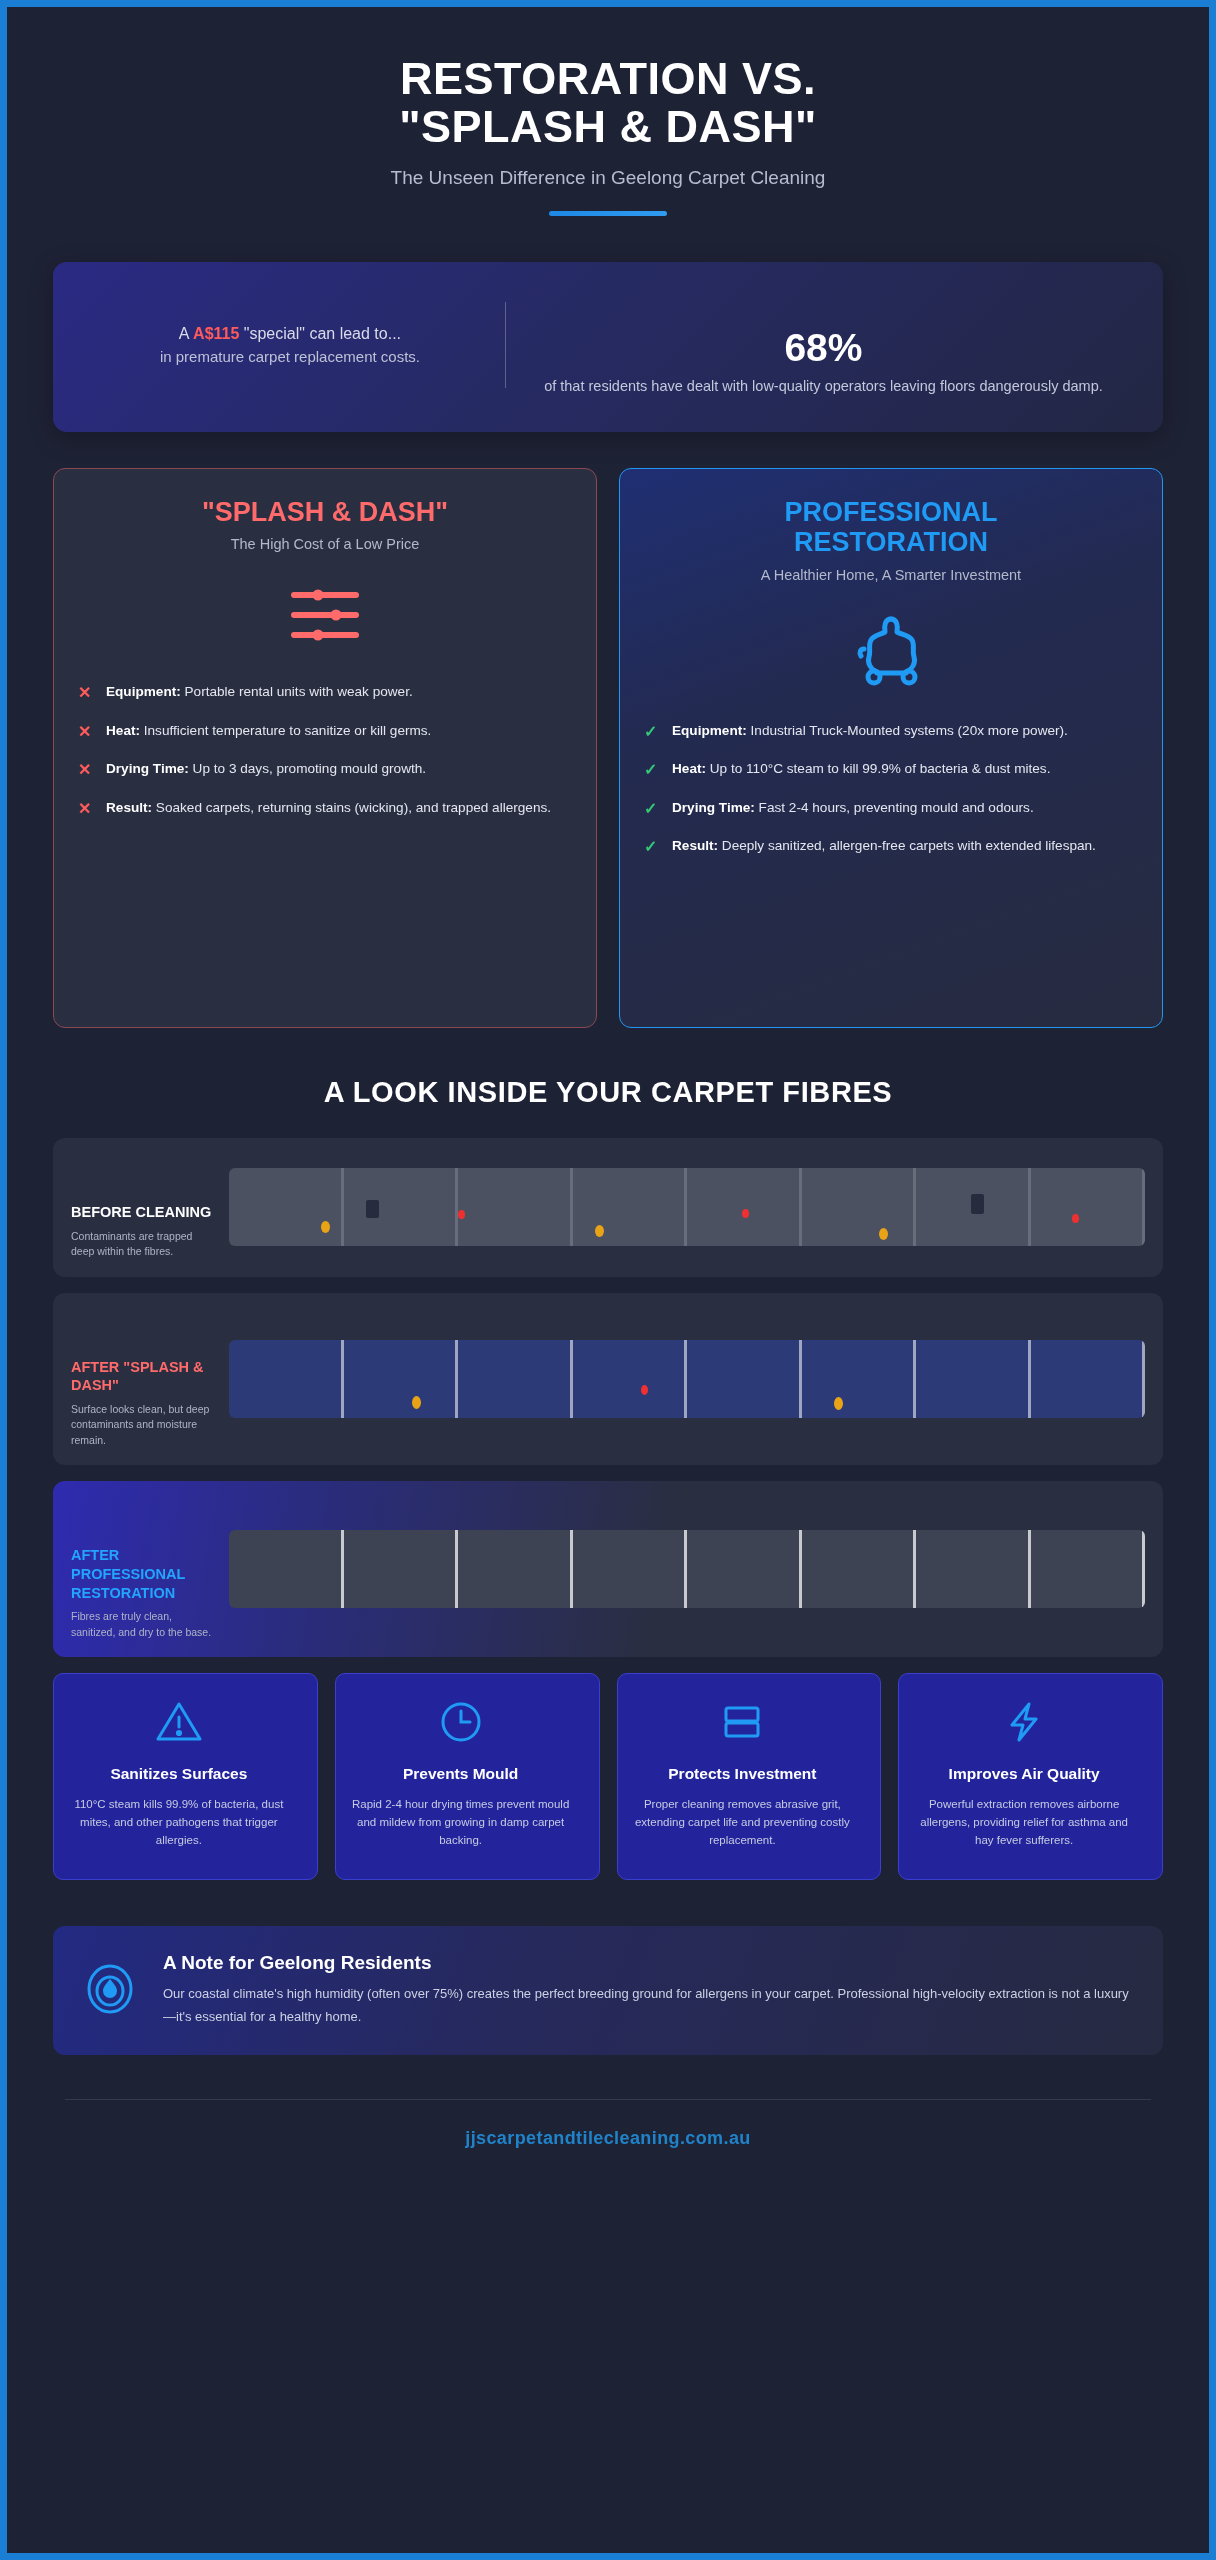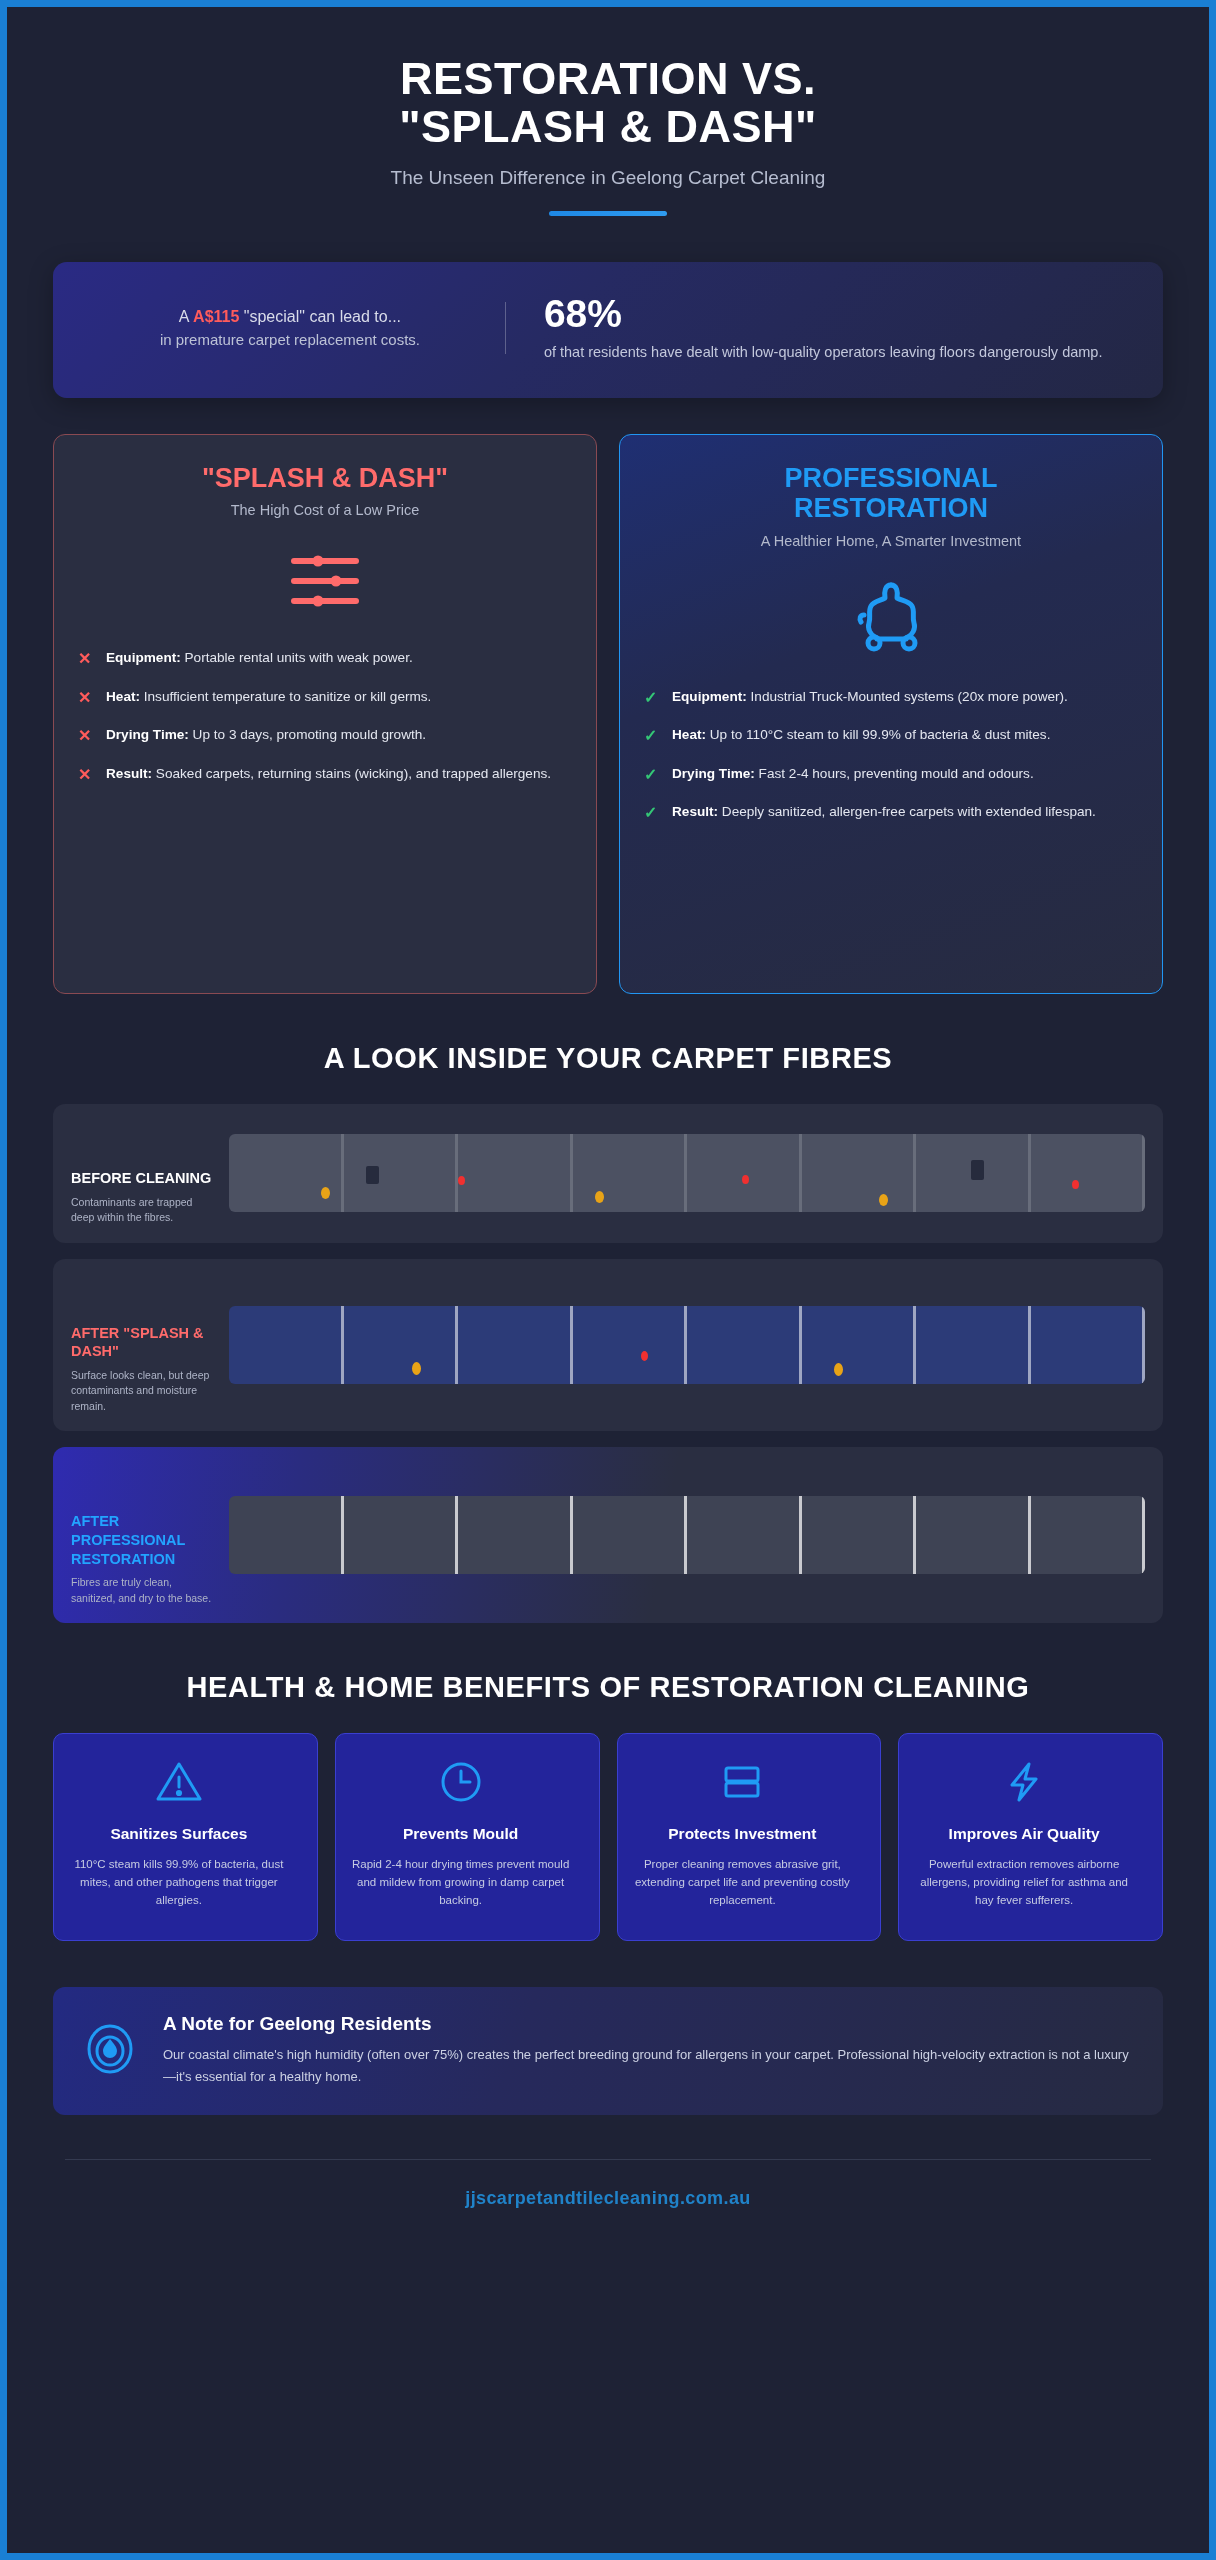--- a/index.html
+++ b/index.html
@@ -49,21 +49,21 @@
     margin-top: 46px;
     background: linear-gradient(135deg,#2a2a84 0%, #262a63 45%, #232744 100%);
     border-radius: 14px;
     padding: 30px 42px 34px 42px;
     display: flex;
     align-items: center;
     box-shadow: 0 6px 24px rgba(0,0,0,.28);
   }
   .stat-left { flex: 0 0 38%; text-align: center; padding: 0 14px; }
   .stat-divider { width: 1px; align-self: stretch; background: rgba(255,255,255,.26); margin: 10px 20px; }
-  .stat-right { flex: 1; padding: 0 18px; }
+  .stat-right { flex: 1; text-align: center; padding: 0 18px; margin-top: 34px; }
   .lead-line { color: #d9dcea; font-size: 16px; line-height: 1.5; }
   .lead-line .price { color: #ff5b5b; font-weight: bold; }
   .big-figure { color: #ffffff; font-size: 41px; font-weight: bold; margin: 8px 0 6px 0; letter-spacing: -.5px; }
   .small-note { color: #bcc2d6; font-size: 15px; line-height: 1.5; }
   .pct { color: #ffffff; font-size: 39px; font-weight: bold; margin-bottom: 6px; }
   .pct-note { color: #c3c8dc; font-size: 14.5px; line-height: 1.5; }
 
   
   .compare { display: flex; gap: 22px; margin-top: 36px; }
   .cmp-card {
@@ -306,21 +306,20 @@
         <div class="strand"></div>
         <div class="strand"></div>
         <div class="strand"></div>
       <div class="strand"></div>
         <div class="strand"></div>
         <div class="strand"></div>
         <div class="strand"></div>
     </div>
   </div>
 
-  <div class="sec-head">HEALTH &amp; HOME BENEFITS OF RESTORATION CLEANING</div>
 
   <div class="benefits">
 
     <div class="ben-card">
       <div class="ben-icon">
         <svg width="48" height="44" viewBox="0 0 48 44" fill="none" stroke="#1f9bf5" stroke-width="3" stroke-linecap="round" stroke-linejoin="round">
           <path d="M24 4 L45 39 L3 39 Z"></path>
             <line x1="24" y1="17" x2="24" y2="27"></line>
             <circle cx="24" cy="33" r="1.6" fill="#1f9bf5"></circle>
         </svg>

